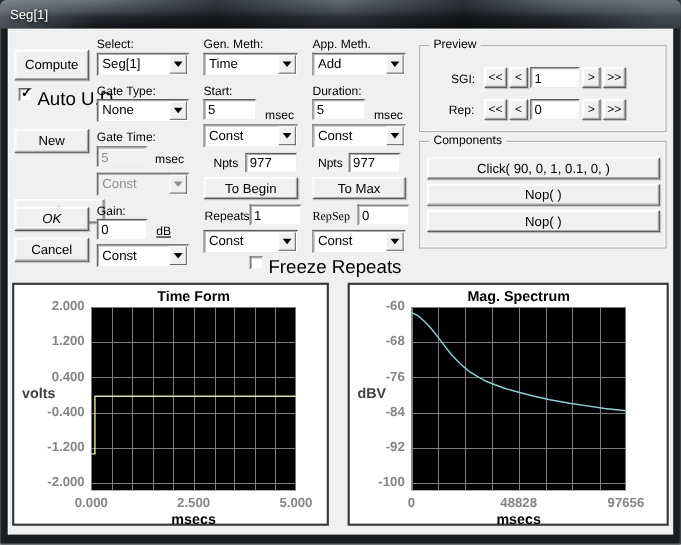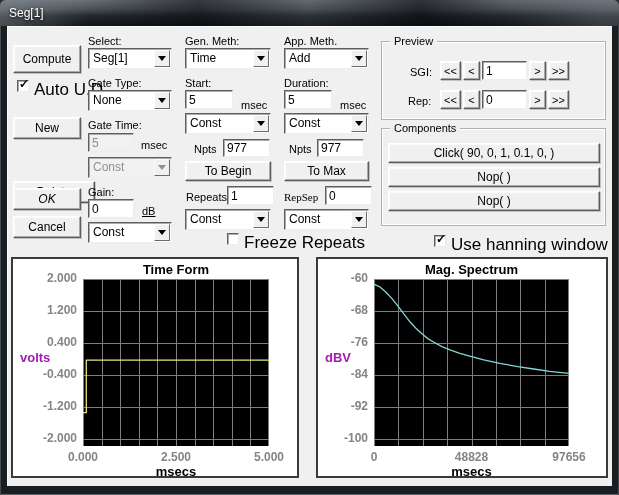--- a/index.html
+++ b/index.html
@@ -51,21 +51,21 @@
 
   .check-row { position:absolute; display:flex; align-items:flex-start; gap:5px; }
   .cb { position:relative; width:12px; height:12px; flex:0 0 12px; background:#fff; border:1px solid;
         border-color:#5e5e5e #ededed #ededed #5e5e5e; box-shadow: inset 1px 1px 0 #acacac; }
   .cb.checked::after { content:"✓"; position:absolute; left:1px; top:-3px; font-size:12px;
                        font-weight:bold; color:#000; line-height:12px; }
   .cb-label { font-size:17px; color:#000; white-space:nowrap; }
 
   .chart-panel { position:absolute; background:#ffffff; border:2px solid #3a3a3a; }
   .chart-title  { position:absolute; text-align:center; font-weight:bold; font-size:13px; color:#000; white-space:nowrap; }
-  .chart-ylabel { position:absolute; font-weight:bold; font-size:13px; color:#a21caf; white-space:nowrap; }
+  .chart-ylabel { position:absolute; font-weight:bold; font-size:13px; color:#404040; white-space:nowrap; }
   .chart-xlabel { position:absolute; text-align:center; font-weight:bold; font-size:13px; color:#000; white-space:nowrap; }
   .tick { position:absolute; font-weight:bold; font-size:12px; color:#858585; white-space:nowrap; }
   .ytick { text-align:right; }
   .xtick { text-align:center; }
 </style>
 </head>
 <body>
 
 <div class="window">
   <div class="titlebar">
@@ -192,24 +192,20 @@
     <button class="btn small" style="left:166px;top:48px;width:21px;height:19px;">&gt;&gt;</button>
   </div>
 
   <div class="group" style="left:381px;top:128px;width:225px;height:98px;">
     <span class="group-legend">Components</span>
     <button class="btn" style="left:6px;top:14px;width:212px;height:20px;">Click( 90, 0, 1, 0.1, 0, )</button>
     <button class="btn" style="left:6px;top:38px;width:212px;height:20px;">Nop( )</button>
     <button class="btn" style="left:6px;top:62px;width:212px;height:20px;">Nop( )</button>
   </div>
 
-  <div class="check-row" style="left:434px;top:235px;">
-    <span class="cb checked"></span>
-    <span class="cb-label">Use hanning window</span>
-  </div>
 
   <div class="chart-panel" style="left:11px;top:257px;width:288px;height:221px;">
       <div class="chart-title" style="left: 70px; top: 3px; width: 186px;">Time Form</div>
       <div class="chart-ylabel" style="left: 7px; top: 91px;">volts</div>
       <svg width="186" height="167" style="position: absolute; left: 70px; top: 20px;">
         <rect width="186" height="167" fill="#000000"></rect>
         <line x1="0.5" y1="0" x2="0.5" y2="167" stroke="#7e7e7e" stroke-width="1" shape-rendering="crispEdges"></line>
         <line x1="19.5" y1="0" x2="19.5" y2="167" stroke="#7e7e7e" stroke-width="1" shape-rendering="crispEdges"></line>
         <line x1="37.5" y1="0" x2="37.5" y2="167" stroke="#7e7e7e" stroke-width="1" shape-rendering="crispEdges"></line>
         <line x1="56.5" y1="0" x2="56.5" y2="167" stroke="#7e7e7e" stroke-width="1" shape-rendering="crispEdges"></line>

